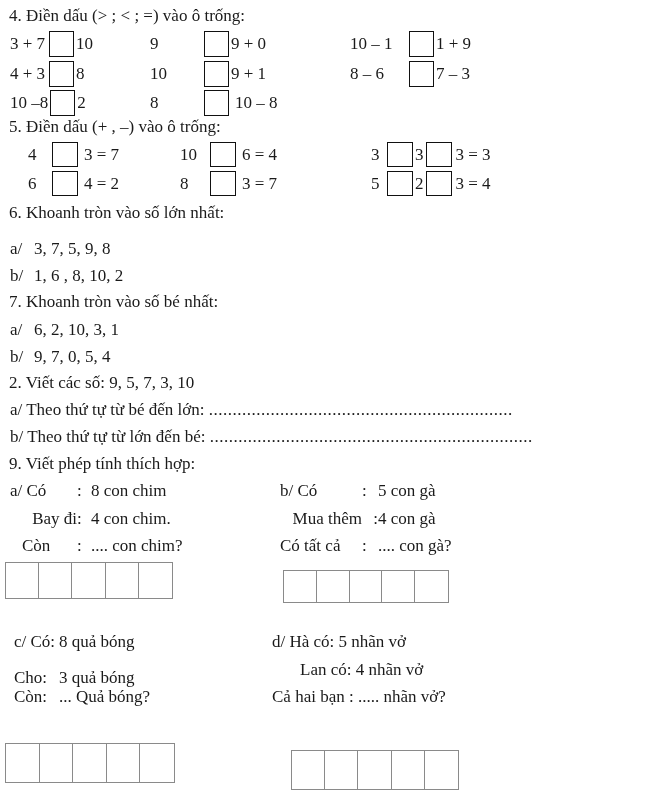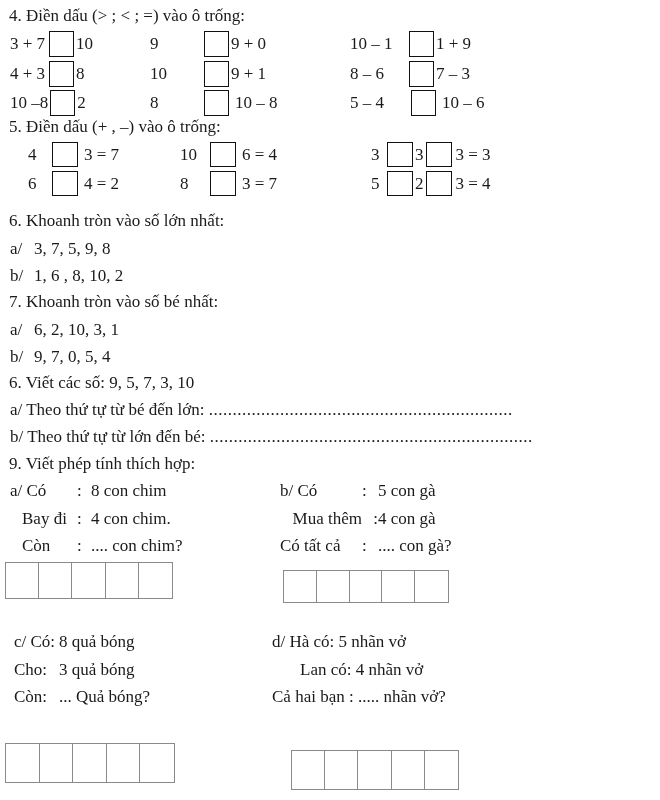--- a/index.html
+++ b/index.html
@@ -133,27 +133,20 @@
     <span class="gap2"></span>
     <span class="rhs">1 + 9</span>
   </div>
   <div class="abs expr" style="left:350px; top:61px; width:200px;">
     <span class="lhs" style="width:57px;">8 – 6</span>
     <span class="gap2"></span>
     <span class="sq sq-4"></span>
     <span class="gap2"></span>
     <span class="rhs">7 – 3</span>
   </div>
-  <div class="abs expr" style="left:350px; top:90px; width:210px;">
-    <span class="lhs" style="width:55px;">5 – 4</span>
-    <span class="gap6"></span>
-    <span class="sq sq-4"></span>
-    <span class="gap6"></span>
-    <span class="rhs">10 – 6</span>
-  </div>
 
   <div class="abs heading" style="left:9px; top:117px;">5. Điền dấu (+ ,  –) vào ô trống:</div>
 
   <div class="abs expr" style="left:28px; top:142px;">
     <span class="lhs" style="width:18px;">4</span>
     <span class="gap6"></span>
     <span class="sq sq-5"></span>
     <span class="gap6"></span>
     <span class="rhs">3 = 7</span>
   </div>
@@ -196,53 +189,53 @@
     <span class="gap4"></span>
     <span class="sq sq-5"></span>
     <span class="gap2"></span>
     <span>2</span>
     <span class="gap2"></span>
     <span class="sq sq-5"></span>
     <span class="gap4"></span>
     <span class="rhs">3 = 4</span>
   </div>
 
-  <div class="abs heading" style="left:9px; top:211px;">6. Khoanh tròn vào số lớn nhất:</div>
+  <div class="abs heading" style="left:9px; top:203px;">6. Khoanh tròn vào số lớn nhất:</div>
   <div class="abs rowtext" style="left:10px; top:239px;">
     <span class="label-col" style="width:24px;">a/</span><span>3, 7, 5, 9, 8</span>
   </div>
   <div class="abs rowtext" style="left:10px; top:266px;">
     <span class="label-col" style="width:24px;">b/</span><span>1, 6 , 8, 10, 2</span>
   </div>
 
   <div class="abs heading" style="left:9px; top:292px;">7. Khoanh tròn vào số bé nhất:</div>
   <div class="abs rowtext" style="left:10px; top:320px;">
     <span class="label-col" style="width:24px;">a/</span><span>6, 2, 10, 3, 1</span>
   </div>
   <div class="abs rowtext" style="left:10px; top:347px;">
     <span class="label-col" style="width:24px;">b/</span><span>9, 7, 0, 5, 4</span>
   </div>
 
-  <div class="abs heading" style="left:9px; top:373px;">6. Viết các số: 9, 5, 7, 3, 10</div>
+  <div class="abs heading" style="left:9px; top:373px;">2. Viết các số: 9, 5, 7, 3, 10</div>
   <div class="abs rowtext" style="left:10px; top:427px;">
     <span>b/ Theo thứ tự từ lớn đến bé:</span>
     <span class="dots">....................................................................</span>
   </div>
   <div class="abs rowtext" style="left:10px; top:400px;">
     <span>a/ Theo thứ tự từ bé đến lớn:</span>
     <span class="dots">................................................................</span>
   </div>
 
   <div class="abs heading" style="left:9px; top:454px;">9. Viết phép tính thích hợp:</div>
 
   <div class="abs rowtext" style="left:10px; top:481px;">
     <span class="label-col" style="width:67px;">a/ Có</span><span class="label-col" style="width:14px;">:</span><span>8 con chim</span>
   </div>
   <div class="abs rowtext" style="left:10px; top:509px;">
-    <span class="label-col" style="width:67px; padding-left:12px; box-sizing:border-box;">Bay đi</span><span class="label-col" style="width:14px;">:</span><span>4 con chim.</span>
+    <span class="label-col" style="width:67px; padding-left:12px; box-sizing:border-box;text-align:right;">Bay đi</span><span class="label-col" style="width:14px;">:</span><span>4 con chim.</span>
   </div>
   <div class="abs rowtext" style="left:10px; top:536px;">
     <span class="label-col" style="width:67px; padding-left:12px; box-sizing:border-box;">Còn</span><span class="label-col" style="width:14px;">:</span><span>.... con chim?</span>
   </div>
   <div class="abs grid5" style="left:5px; top:562px; width:168px; height:37px;">
     <div class="cell" style="width:33.6px;"></div>
     <div class="cell" style="width:33.6px;"></div>
     <div class="cell" style="width:33.6px;"></div>
     <div class="cell" style="width:33.6px;"></div>
     <div class="cell" style="width:33.6px;"></div>
@@ -262,21 +255,21 @@
     <div class="cell" style="width:33.2px;"></div>
     <div class="cell" style="width:33.2px;"></div>
     <div class="cell" style="width:33.2px;"></div>
     <div class="cell" style="width:33.2px;"></div>
   </div>
 
   <div class="abs rowtext" style="left:14px; top:632px;">
     <span class="label-col" style="width:45px;">c/ Có:</span><span>8 quả bóng</span>
   </div>
   <div class="abs rowtext" style="left:14px; top:660px;">
-    <span class="label-col" style="width:45px;">Cho:</span><span>3 quả bóng</span>
+    <span class="label-col" style="width:45px;margin-top:8px;">Cho:</span><span>3 quả bóng</span>
   </div>
   <div class="abs rowtext" style="left:14px; top:687px;">
     <span class="label-col" style="width:45px;">Còn:</span><span>... Quả bóng?</span>
   </div>
   <div class="abs grid5" style="left:5px; top:743px; width:170px; height:40px;">
     <div class="cell" style="width:34px;"></div>
     <div class="cell" style="width:34px;"></div>
     <div class="cell" style="width:34px;"></div>
     <div class="cell" style="width:34px;"></div>
     <div class="cell" style="width:34px;"></div>

